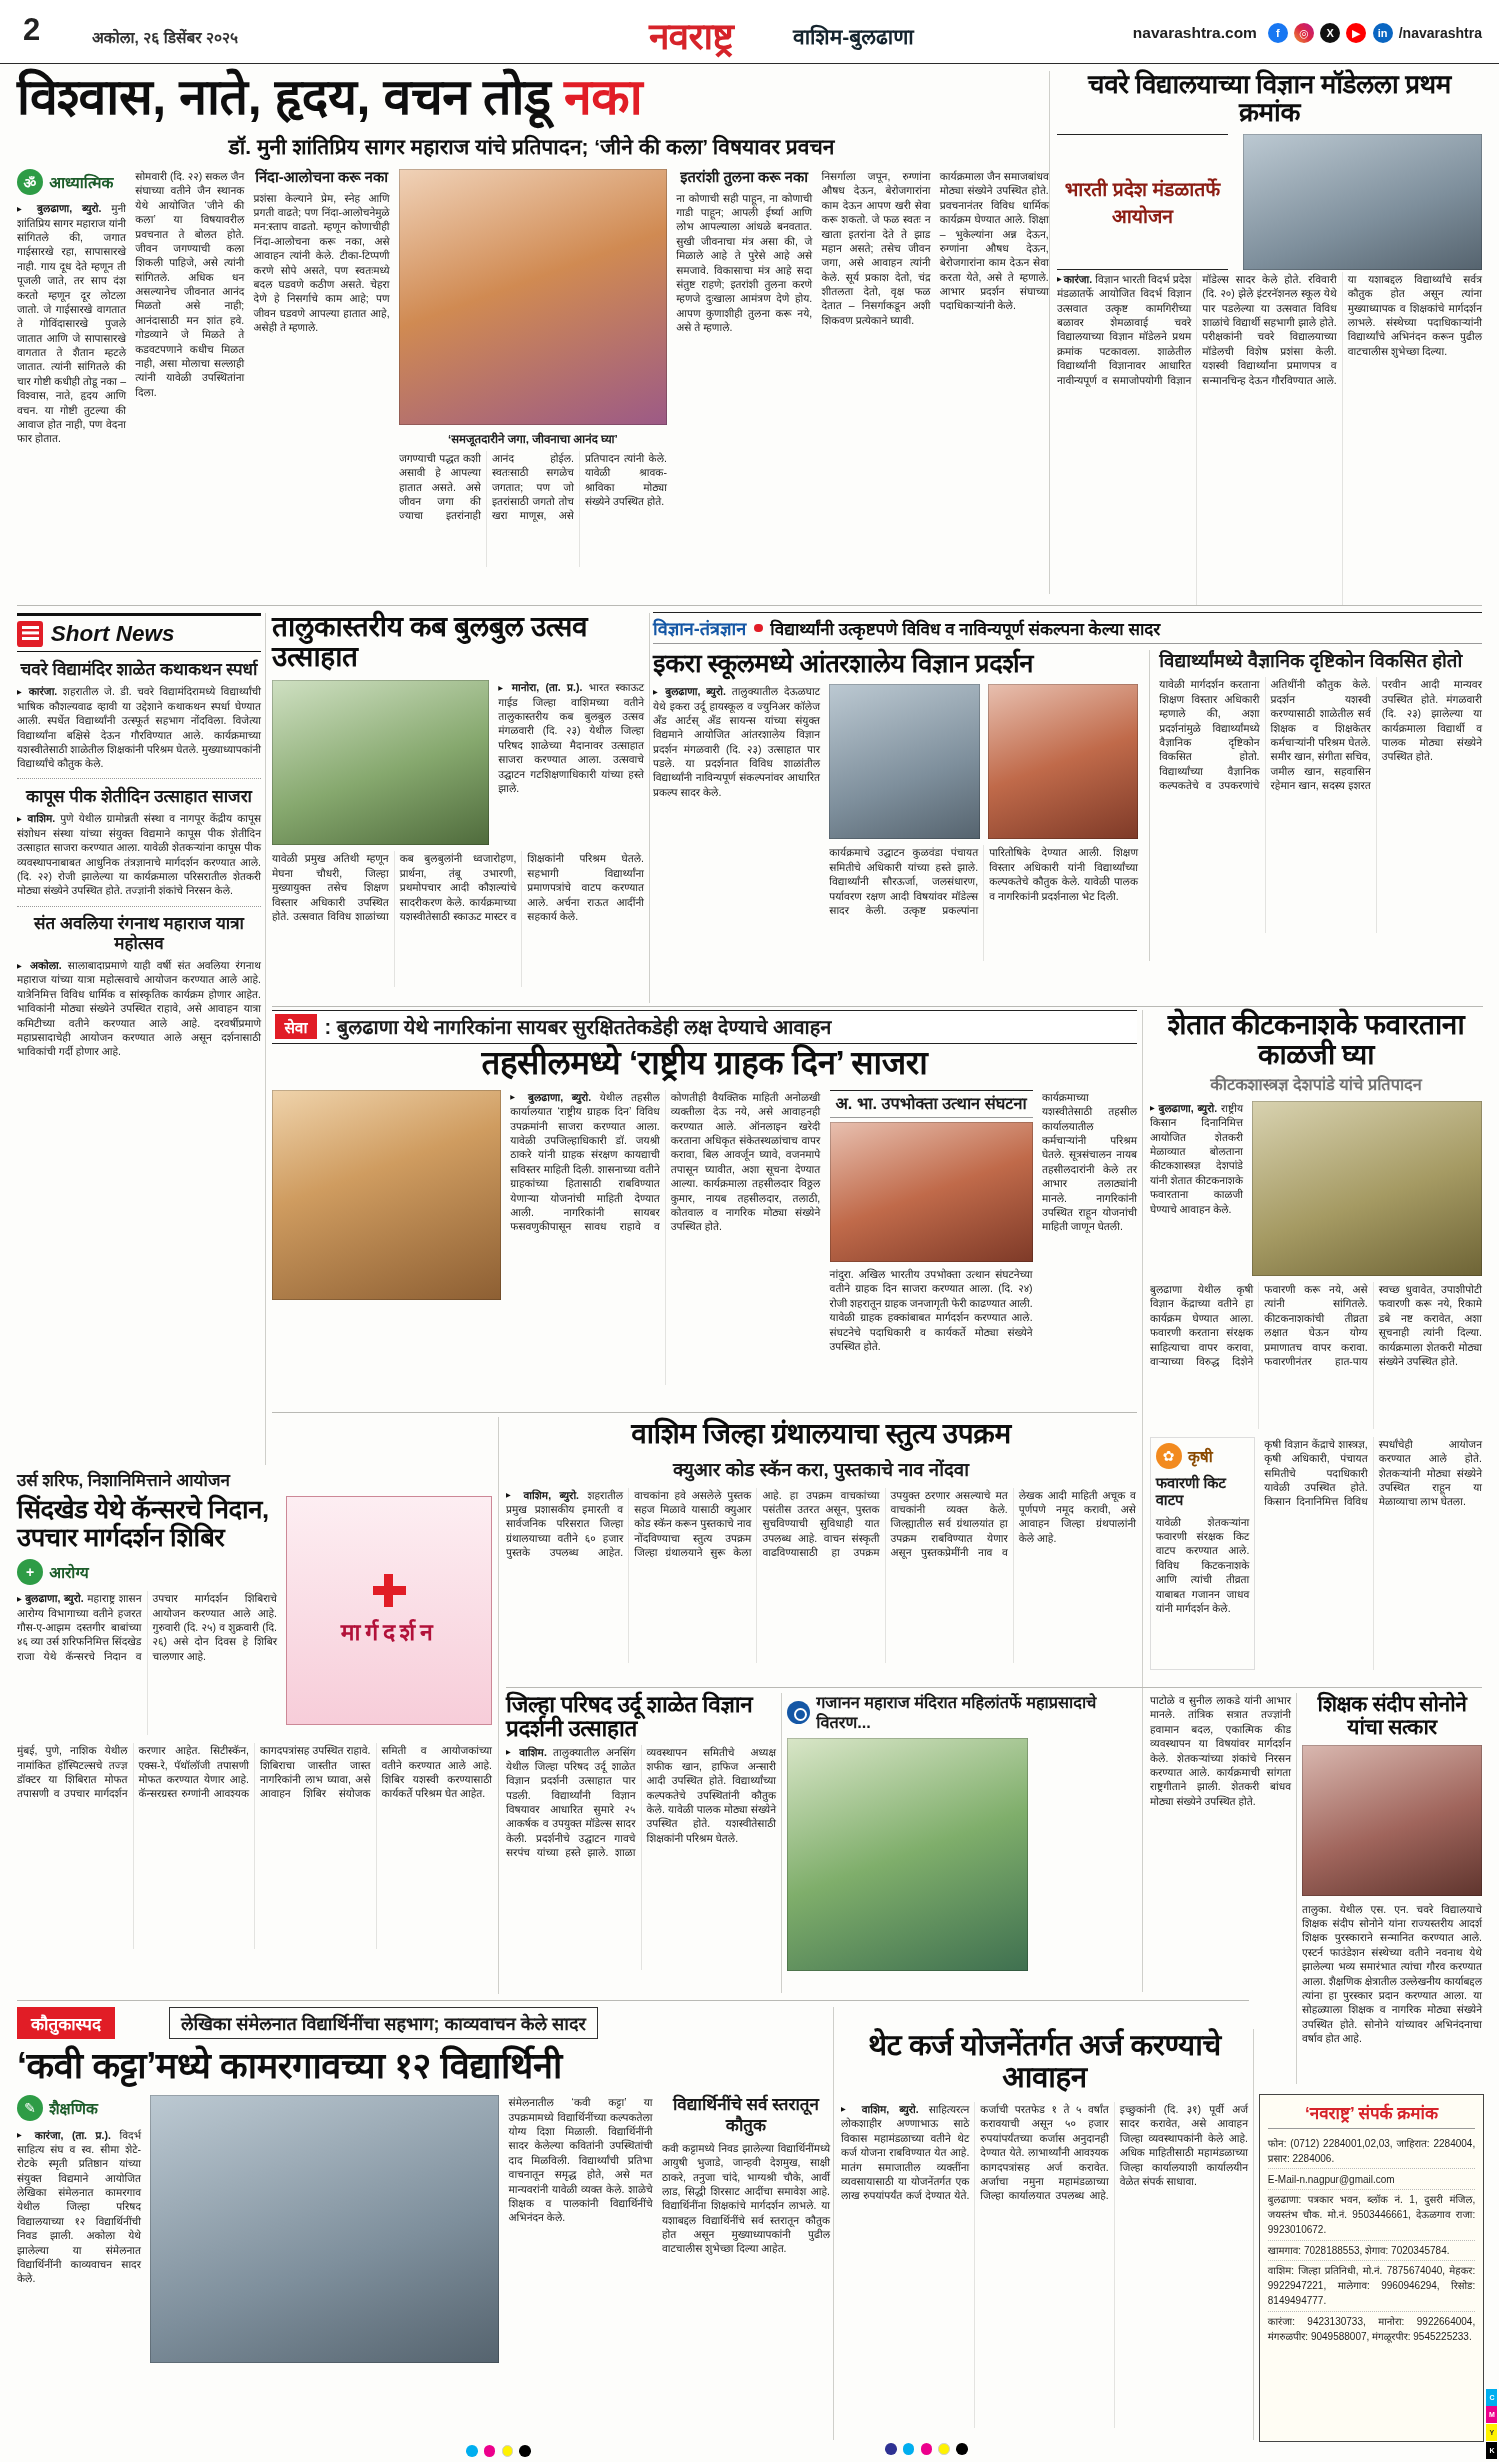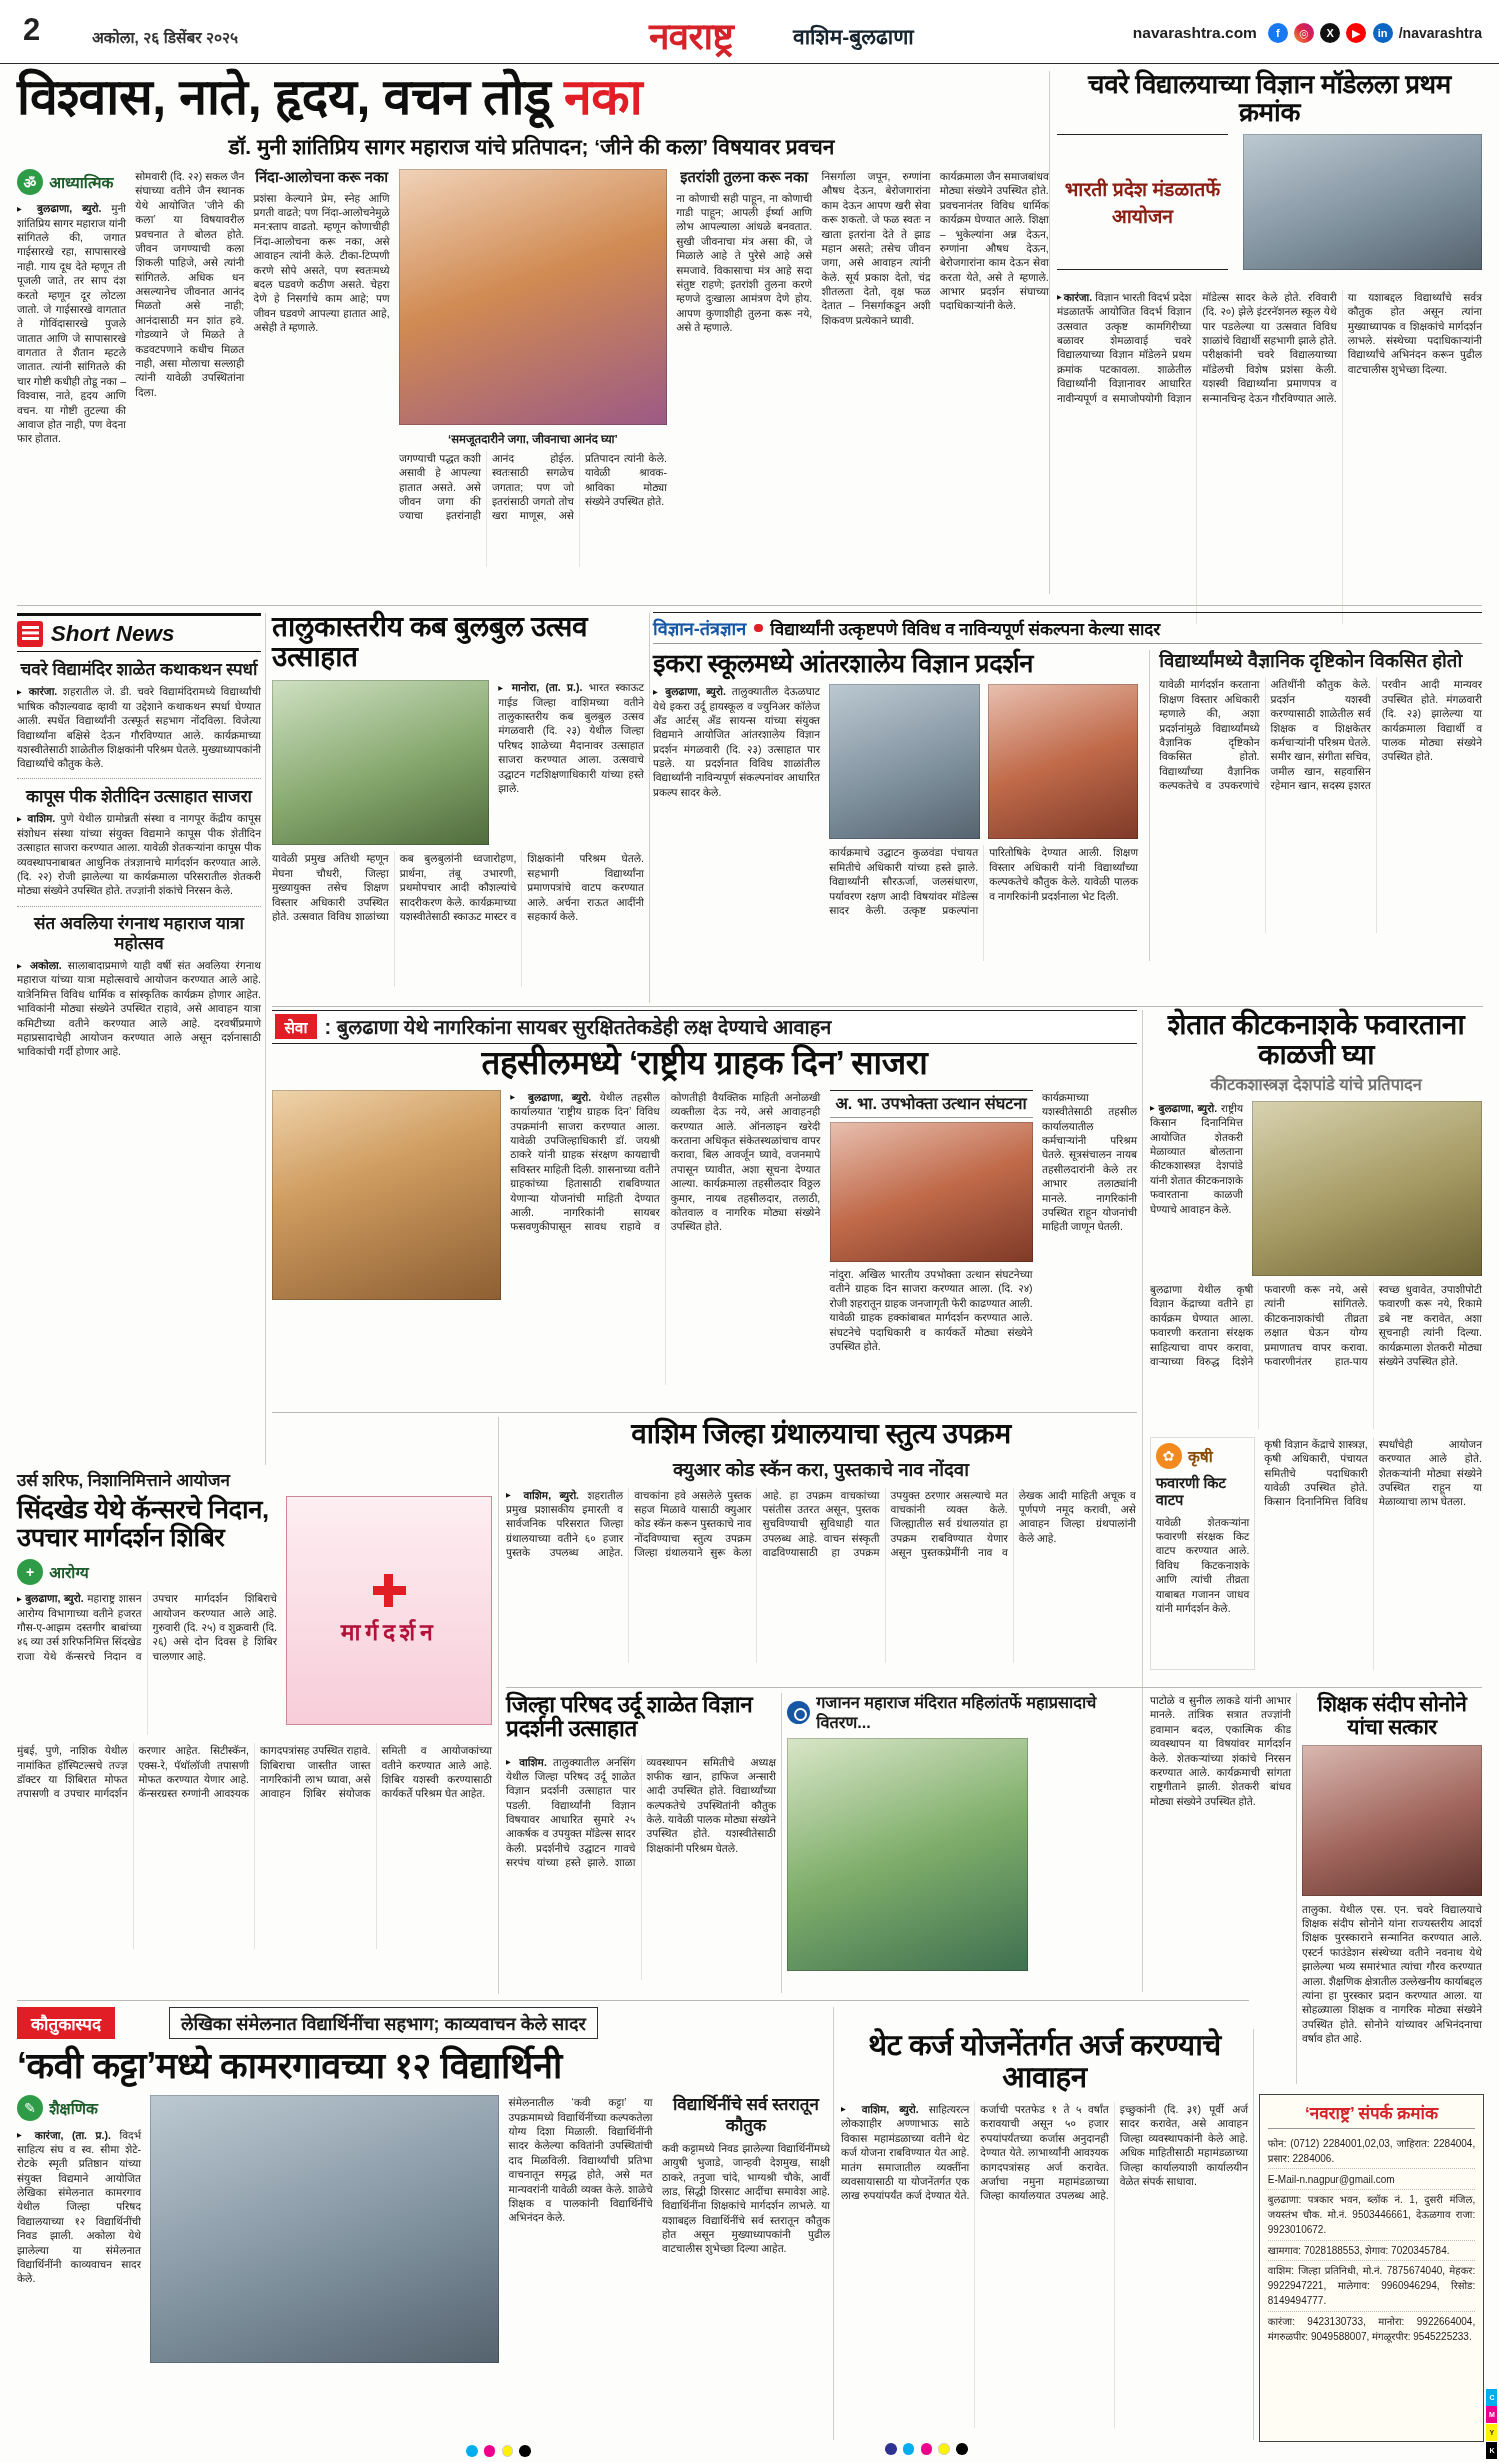--- a/index.html
+++ b/index.html
@@ -139,21 +139,21 @@
           <p class="bt">निसर्गाला जपून, रुग्णांना औषध देऊन, बेरोजगारांना काम देऊन आपण खरी सेवा करू शकतो. जे फळ स्वतः न खाता इतरांना देते ते झाड महान असते; तसेच जीवन जगा, असे आवाहन त्यांनी केले. सूर्य प्रकाश देतो, चंद्र शीतलता देतो, वृक्ष फळ देतात – निसर्गाकडून अशी शिकवण प्रत्येकाने घ्यावी.</p>
         </div>
       <div class="lc" style="width:109px">
           <p class="bt">कार्यक्रमाला जैन समाजबांधव मोठ्या संख्येने उपस्थित होते. प्रवचनानंतर विविध धार्मिक कार्यक्रम घेण्यात आले. शिक्षा – भुकेल्यांना अन्न देऊन, रुग्णांना औषध देऊन, बेरोजगारांना काम देऊन सेवा करता येते, असे ते म्हणाले. आभार प्रदर्शन संघाच्या पदाधिकाऱ्यांनी केले.</p>
         </div>
     </div>
   </section>
 
   <section class="abs" style="left:1057px;top:70px;width:425px;height:528px">
     <h2 class="hl" style="font-size:26px;text-align:center;margin-bottom:7.8px">चवरे विद्यालयाच्या विज्ञान मॉडेलला प्रथम क्रमांक</h2>
-    <div style="display:flex;gap:15px;margin-bottom:20px">
+    <div style="display:flex;gap:15px;margin-bottom:2px">
       <div style="flex:0 0 171px;border-top:1.6px solid #222;border-bottom:1.6px solid #222;padding:12.4px 3.1px;display:flex;align-items:center">
         <div style="font-size:19.4px;font-weight:800;color:#8c1d13;text-align:center;width:100%">भारती प्रदेश मंडळातर्फे आयोजन</div>
       </div>
       <div class="photo ph-cool" style="flex:1;height:136px"></div>
     </div>
     <p class="bt cols3" style="height:334px"><b class="dl">कारंजा.</b> <span>विज्ञान भारती विदर्भ प्रदेश मंडळातर्फे आयोजित विदर्भ विज्ञान उत्सवात उत्कृष्ट कामगिरीच्या बळावर शेमळावाई चवरे विद्यालयाच्या विज्ञान मॉडेलने प्रथम क्रमांक पटकावला. शाळेतील विद्यार्थ्यांनी विज्ञानावर आधारित नावीन्यपूर्ण व समाजोपयोगी विज्ञान मॉडेल्स सादर केले होते. रविवारी (दि. २०) झेले इंटरनॅशनल स्कूल येथे पार पडलेल्या या उत्सवात विविध शाळांचे विद्यार्थी सहभागी झाले होते. परीक्षकांनी चवरे विद्यालयाच्या मॉडेलची विशेष प्रशंसा केली. यशस्वी विद्यार्थ्यांना प्रमाणपत्र व सन्मानचिन्ह देऊन गौरविण्यात आले. या यशाबद्दल विद्यार्थ्यांचे सर्वत्र कौतुक होत असून त्यांना मुख्याध्यापक व शिक्षकांचे मार्गदर्शन लाभले. संस्थेच्या पदाधिकाऱ्यांनी विद्यार्थ्यांचे अभिनंदन करून पुढील वाटचालीस शुभेच्छा दिल्या.</span></p>
   </section>
 
   <div class="abs vr" style="left:1049px;top:71px;height:523px"></div>
   <div class="abs hr" style="left:17px;top:605px;width:1465px"></div>
@@ -281,21 +281,21 @@
         <span class="ad-cross"></span>
         <span class="ad-t">मार्गदर्शन</span>
       </div>
     </div>
     <p class="bt cols4" style="height:206px;margin-top:7.8px">मुंबई, पुणे, नाशिक येथील नामांकित हॉस्पिटल्सचे तज्ज्ञ डॉक्टर या शिबिरात मोफत तपासणी व उपचार मार्गदर्शन करणार आहेत. सिटीस्कॅन, एक्स-रे, पॅथॉलॉजी तपासणी मोफत करण्यात येणार आहे. कॅन्सरग्रस्त रुग्णांनी आवश्यक कागदपत्रांसह उपस्थित राहावे. शिबिराचा जास्तीत जास्त नागरिकांनी लाभ घ्यावा, असे आवाहन शिबिर संयोजक समिती व आयोजकांच्या वतीने करण्यात आले आहे. शिबिर यशस्वी करण्यासाठी कार्यकर्ते परिश्रम घेत आहेत.</p>
   </section>
 
   <div class="abs hr" style="left:506px;top:1687px;width:976px"></div>
 
   <section class="abs" style="left:506px;top:1693px;width:270px;height:301px">
-    <h2 class="hl" style="font-size:22.5px;margin-bottom:13px">जिल्हा परिषद उर्दू शाळेत विज्ञान प्रदर्शनी उत्साहात</h2>
+    <h2 class="hl" style="font-size:22.5px;margin-bottom:3px">जिल्हा परिषद उर्दू शाळेत विज्ञान प्रदर्शनी उत्साहात</h2>
     <p class="bt cols2" style="height:225px"><b class="dl">वाशिम.</b> <span>तालुक्यातील अनसिंग येथील जिल्हा परिषद उर्दू शाळेत विज्ञान प्रदर्शनी उत्साहात पार पडली. विद्यार्थ्यांनी विज्ञान विषयावर आधारित सुमारे २५ आकर्षक व उपयुक्त मॉडेल्स सादर केली. प्रदर्शनीचे उद्घाटन गावचे सरपंच यांच्या हस्ते झाले. शाळा व्यवस्थापन समितीचे अध्यक्ष शफीक खान, हाफिज अन्सारी आदी उपस्थित होते. विद्यार्थ्यांच्या कल्पकतेचे उपस्थितांनी कौतुक केले. यावेळी पालक मोठ्या संख्येने उपस्थित होते. यशस्वीतेसाठी शिक्षकांनी परिश्रम घेतले.</span></p>
   </section>
   <div class="abs vr" style="left:781px;top:1693px;height:300px"></div>
 
   <section class="abs" style="left:787px;top:1693px;width:349px;height:301px">
     <div style="display:flex;align-items:center;gap:6.2px;margin-bottom:6.2px">
       <span class="cam-ic"></span>
       <span class="mid-b" style="margin:0">गजानन महाराज मंदिरात महिलांतर्फे महाप्रसादाचे वितरण...</span>
     </div>
     <div style="display:flex;gap:7.8px">

